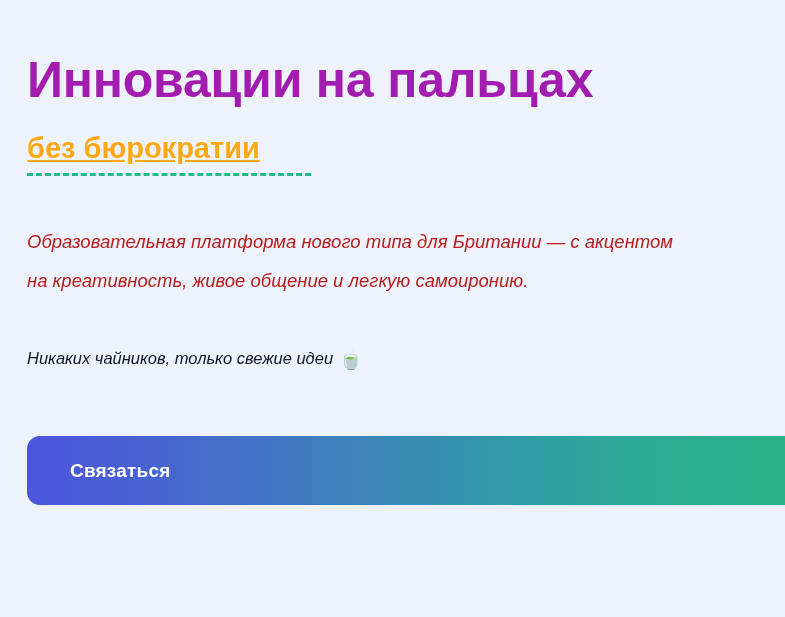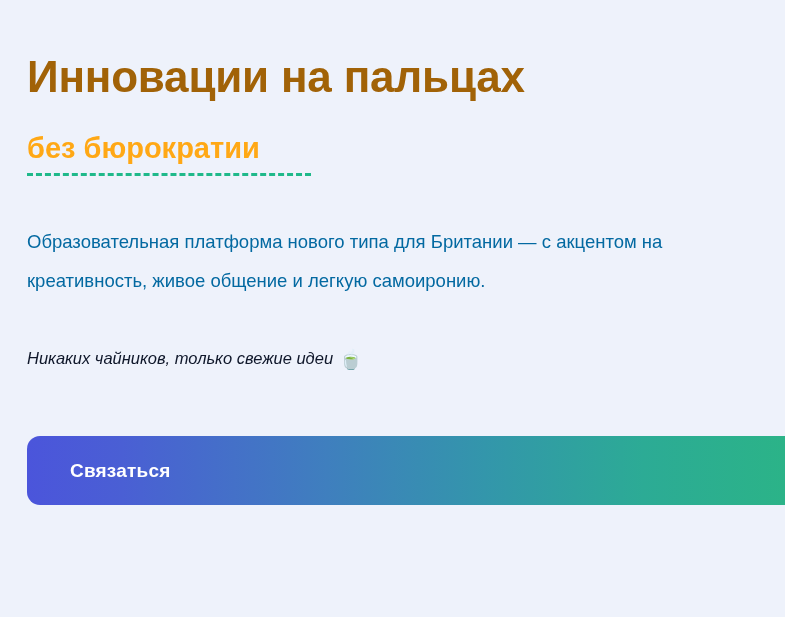--- a/index.html
+++ b/index.html
@@ -31,63 +31,65 @@
     left: 27px;
     top: 0;
     right: 0;
   }
 
   .headline {
     position: absolute;
     left: 0;
     top: 53px;
     margin: 0;
-    font-size: 44px;
+    font-size: 50px;
     line-height: 1.08;
     font-weight: 700;
     letter-spacing: -0.2px;
-    color: #a16207;
+    color: #a21caf;
     white-space: nowrap;
   }
 
   .subheadline-wrap {
     position: absolute;
     left: 0;
     top: 132px;
     width: 284px;
   }
 
   .subheadline {
     margin: 0;
     font-size: 29px;
     line-height: 1.15;
     font-weight: 700;
     color: #ffa815;
     white-space: nowrap;
+    text-decoration: underline;
   }
 
   .dash-rule {
     position: absolute;
     left: 0;
     top: 41px;
     width: 284px;
     height: 0;
     border-top: 3px dashed #1fb98a;
   }
 
   .lead {
     position: absolute;
     left: 0;
     top: 222px;
     width: 668px;
     margin: 0;
     font-size: 18.5px;
     line-height: 39px;
     font-weight: 400;
-    color: #0369a1;
+    color: #b91c1c;
+    font-style: italic;
   }
 
   .tagline {
     position: absolute;
     left: 0;
     top: 348px;
     margin: 0;
     font-size: 16.5px;
     line-height: 1.3;
     font-style: italic;

